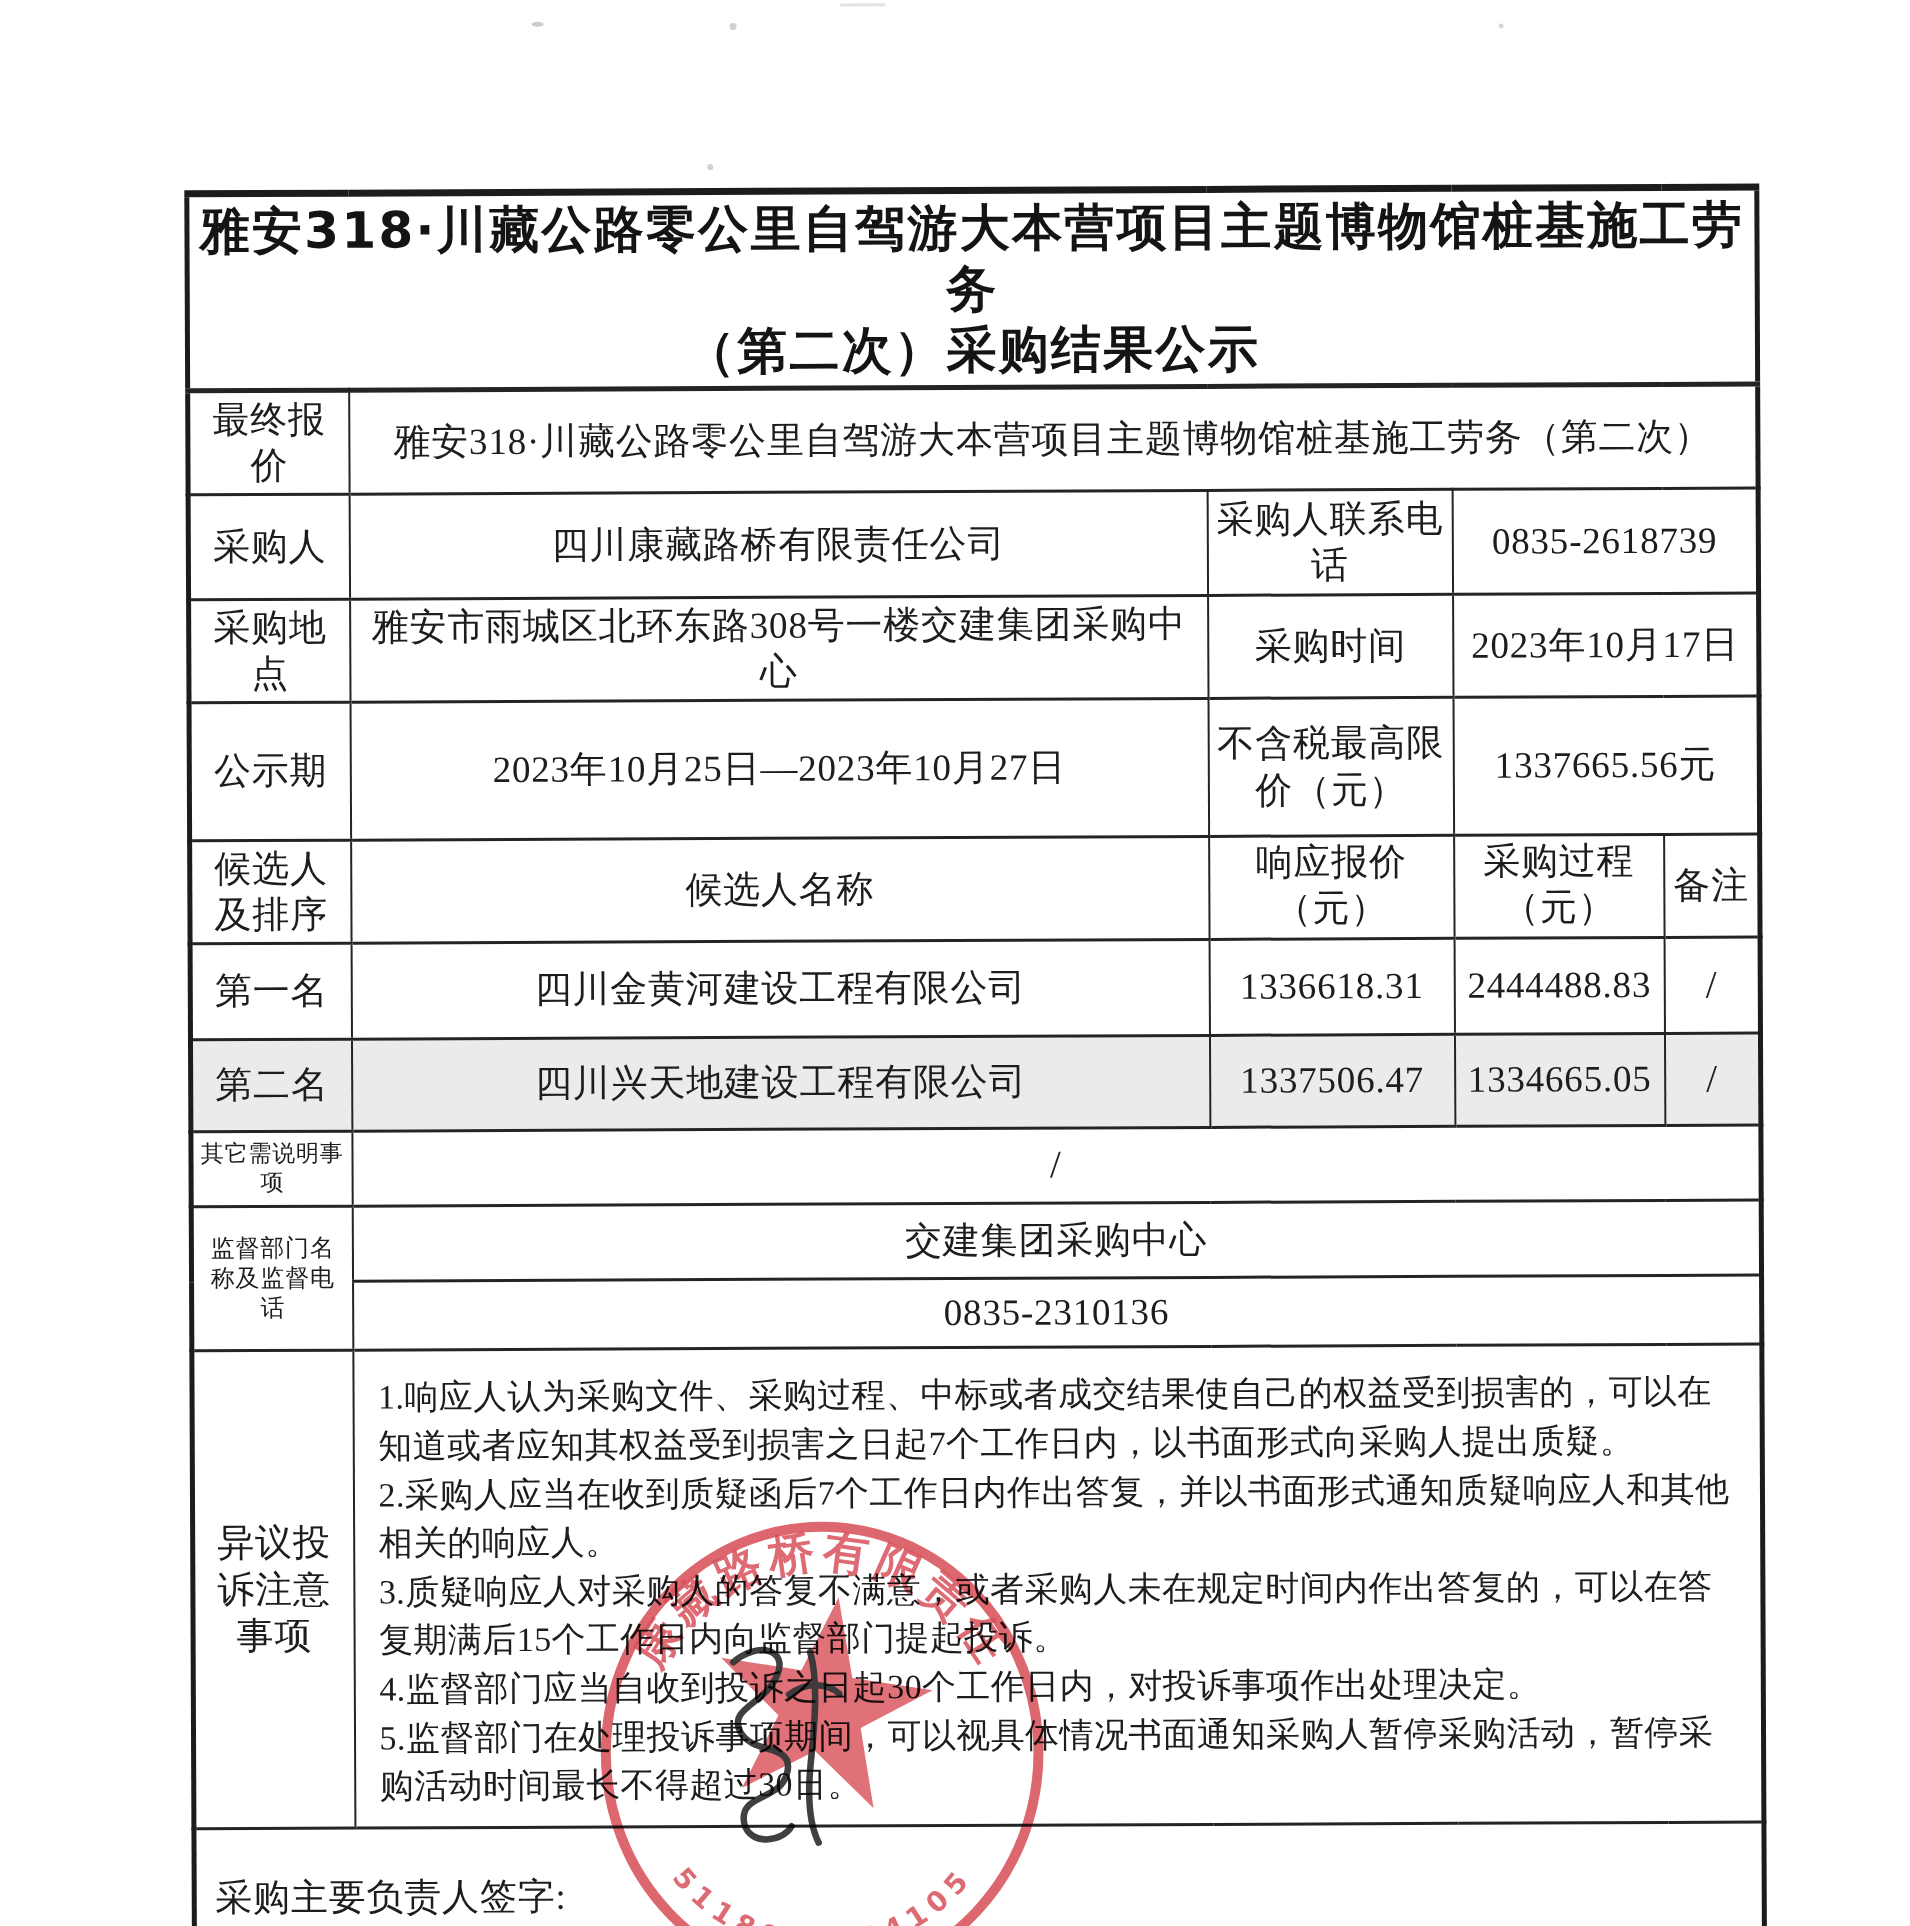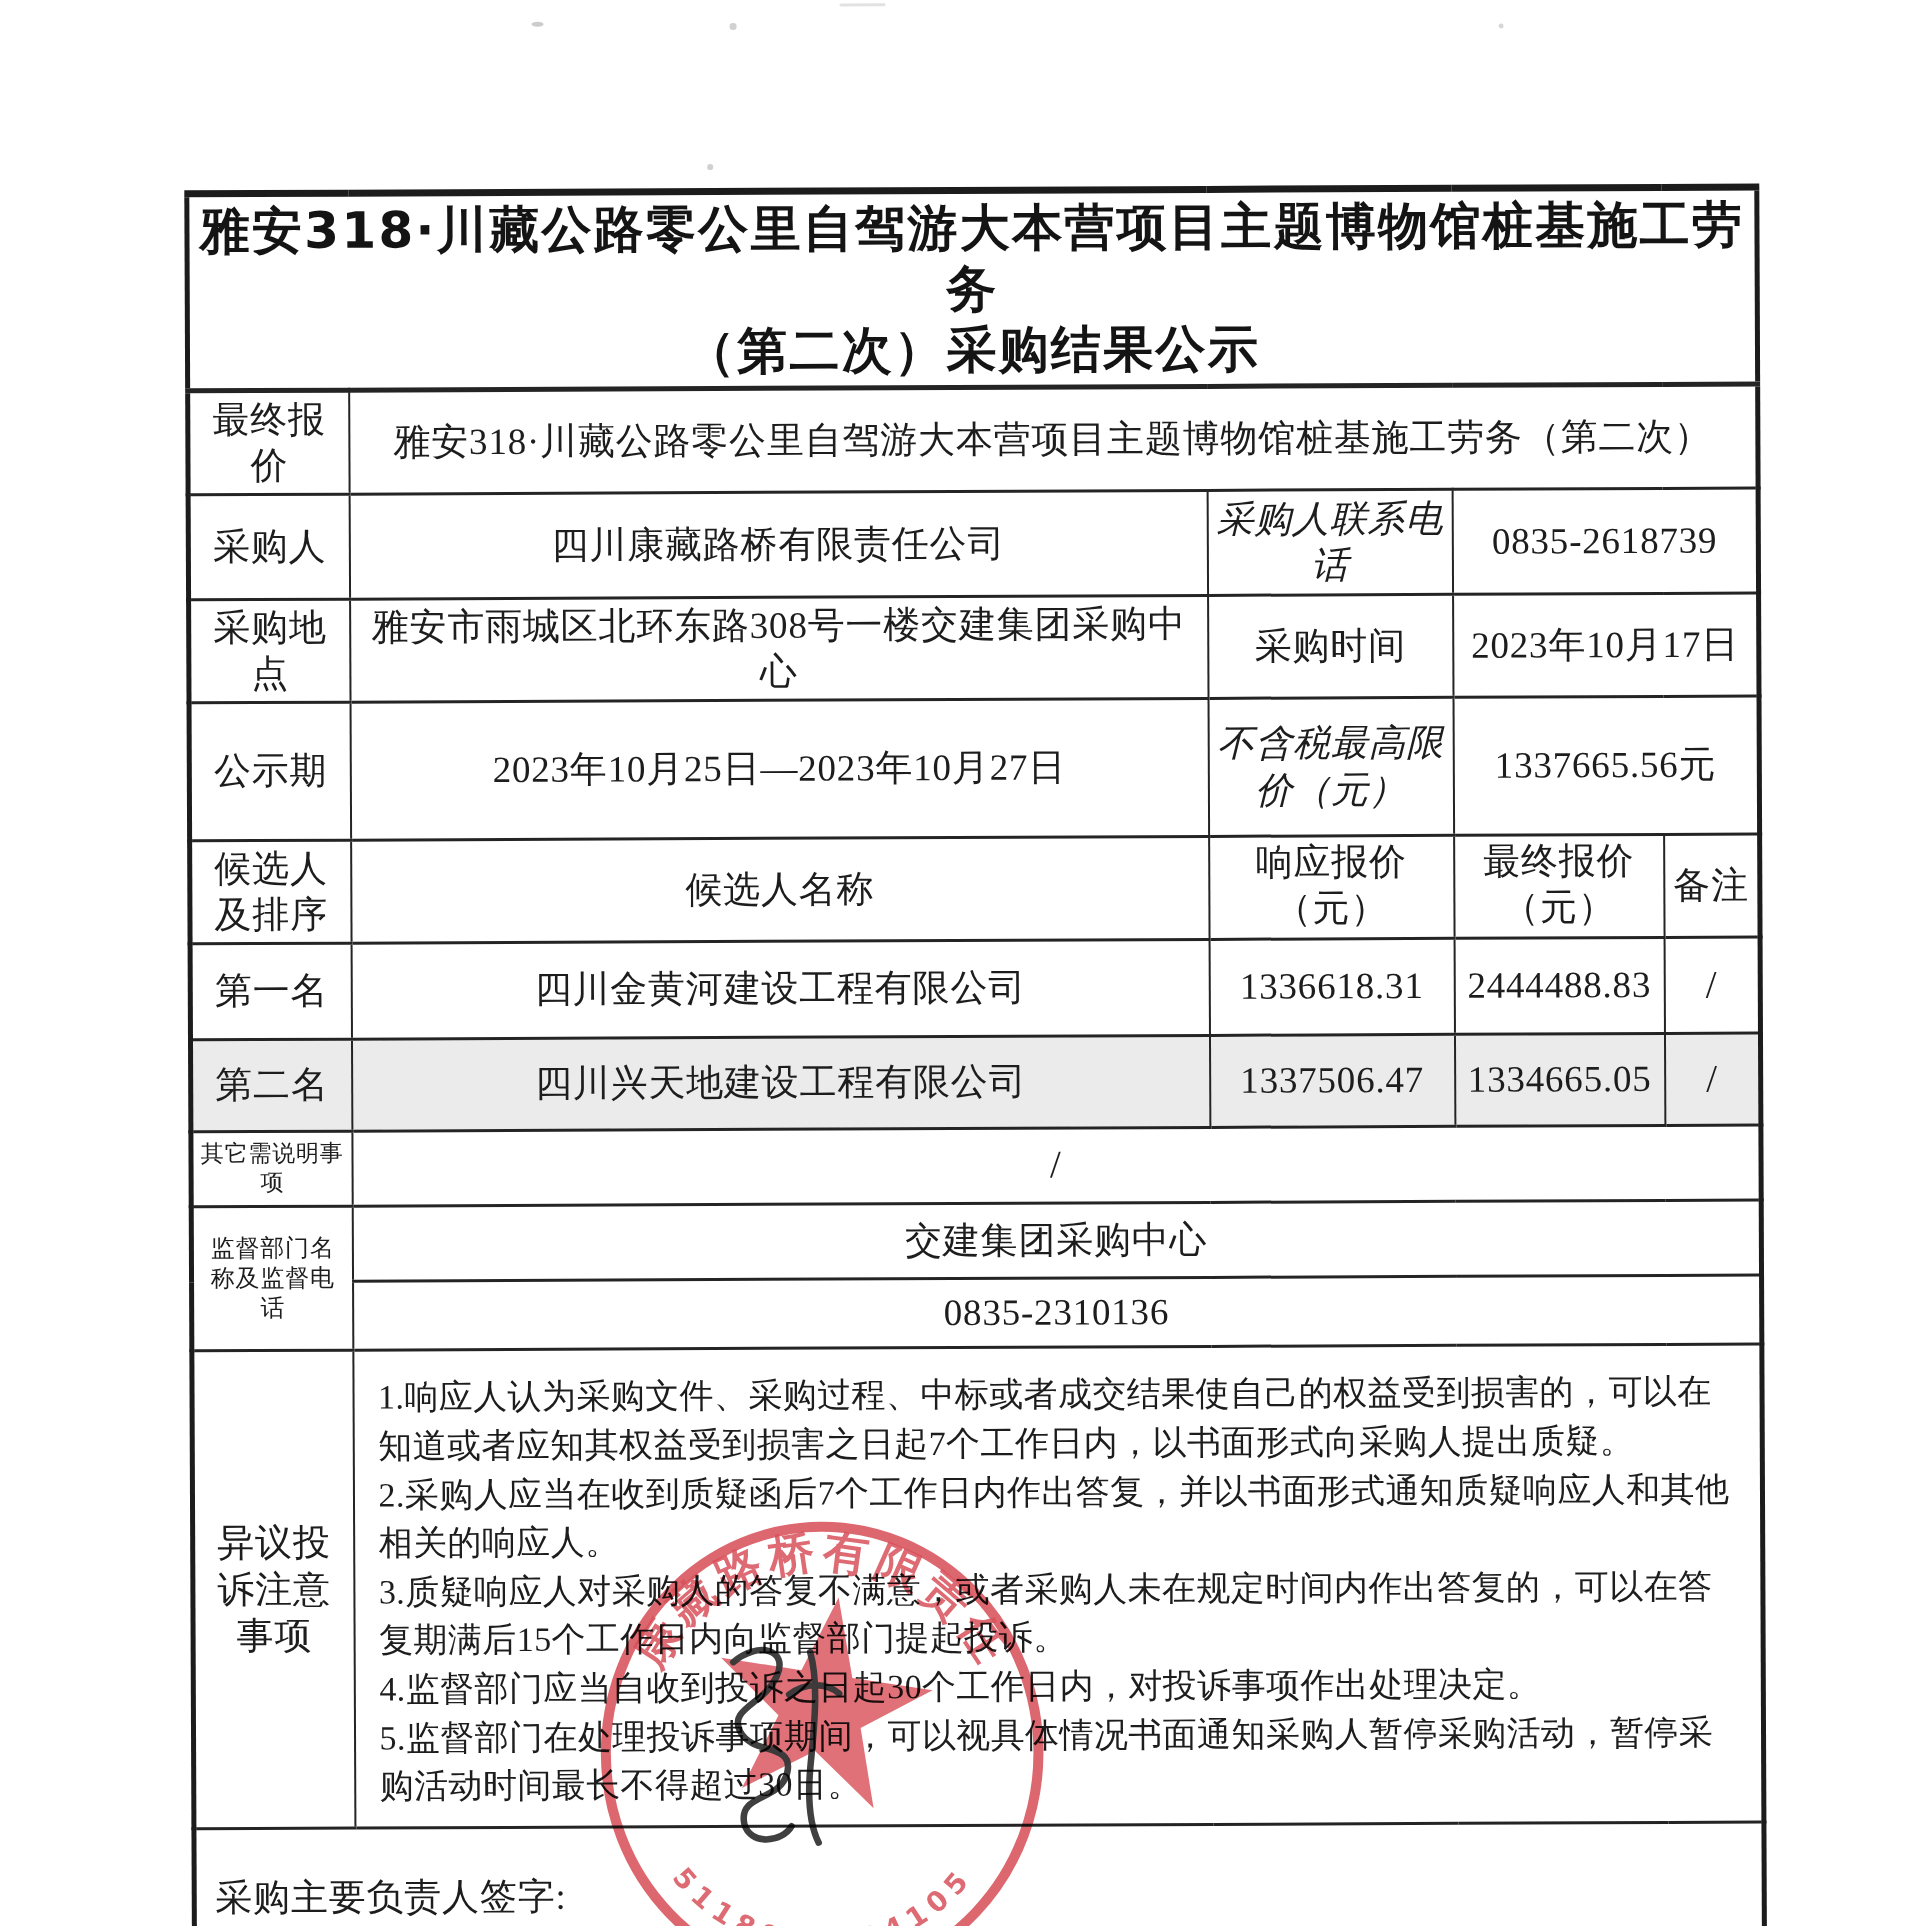--- a/index.html
+++ b/index.html
@@ -29,21 +29,21 @@
     font-size:37px;line-height:1.25;
     letter-spacing:0.8px;
     padding:3.9px 5.4px;
     overflow:hidden;
     word-break:break-all;
   }
   tr.r-title td{border-bottom-width:5.8px;}
   .title-wrap{font-family:"DejaVu Sans","Liberation Sans",sans-serif;font-weight:bold;
     font-size:50px;line-height:1.22;letter-spacing:2.3px;color:#141414;}
   .lab span{display:inline-block;max-width:156px;}
-  .w600{display:inline-block;max-width:231px;font-style:italic;}
+  .w600{display:inline-block;max-width:231px;}
   .w410{display:inline-block;max-width:158px;font-family:Liberation Mono, monospace;}
   tr.shaded td{background:#ebebeb;}
   td.objection-cell{
     text-align:left;font-size:34px;line-height:1.43;letter-spacing:0.4px;
     padding:22.3px 27px 15.4px 24px;vertical-align:top;
   }
   td.sig-cell{text-align:left;padding-left:18.5px;font-size:37px;}
   .slash{font-size:39px;}
   
   svg.stamp{
@@ -105,21 +105,21 @@
       <td class="lab" style="height:127px"><span>公示期</span></td>
       <td>2023年10月25日—2023年10月27日</td>
       <td><span class="w600">不含税最高限价（元）</span></td>
       <td colspan="2">1337665.56元</td>
     </tr>
 
     <tr>
       <td class="lab" style="height:83px"><span>候选人及排序</span></td>
       <td>候选人名称</td>
       <td><span class="w410">响应报价（元）</span></td>
-      <td><span class="w410">最终报价（元）</span></td>
+      <td><span class="w410">采购过程（元）</span></td>
       <td>备注</td>
     </tr>
 
     <tr>
       <td style="height:85px">第一名</td>
       <td>四川金黄河建设工程有限公司</td>
       <td>1336618.31</td>
       <td>2444488.83</td>
       <td class="slash">/</td>
     </tr>

